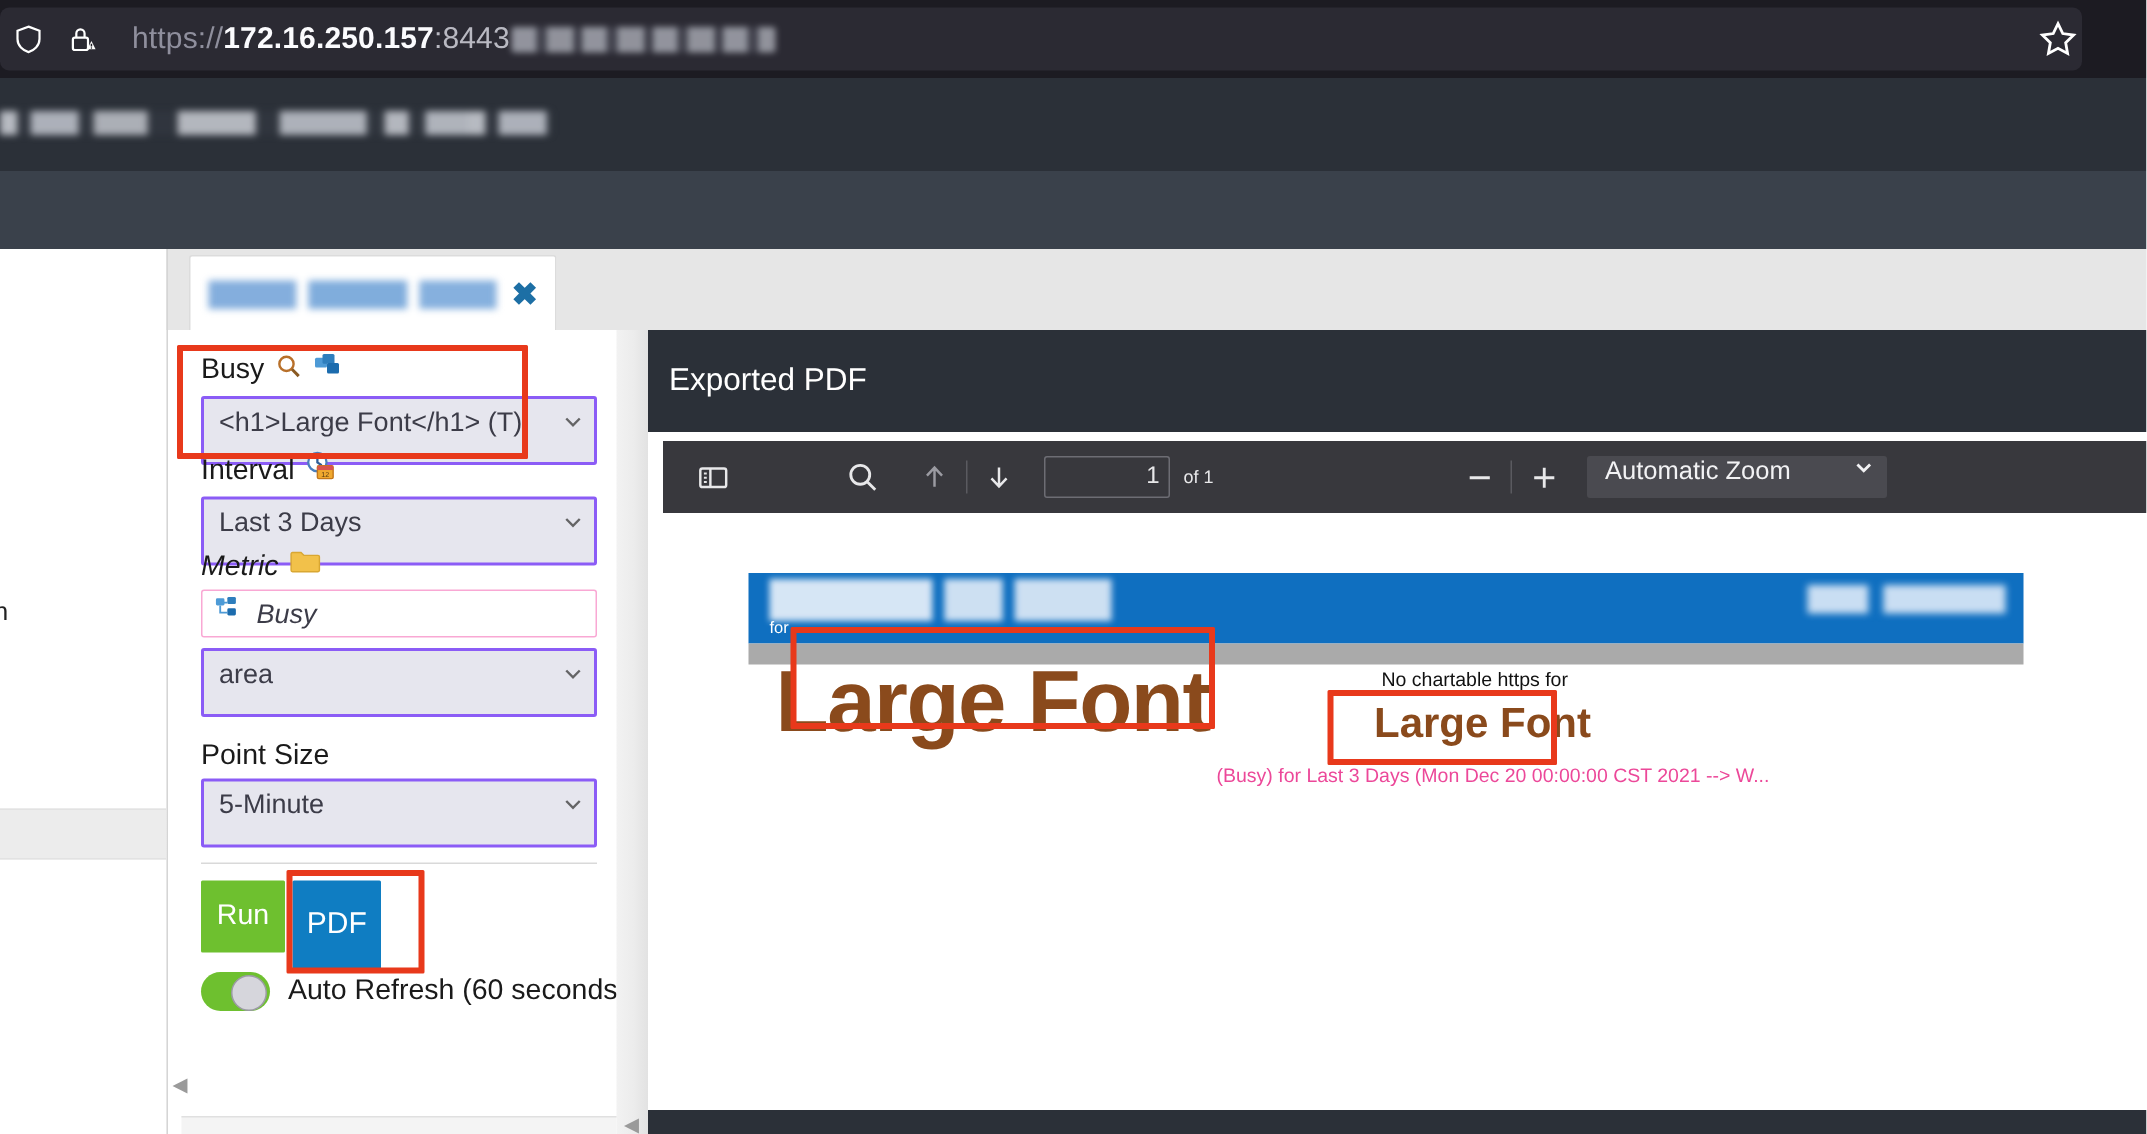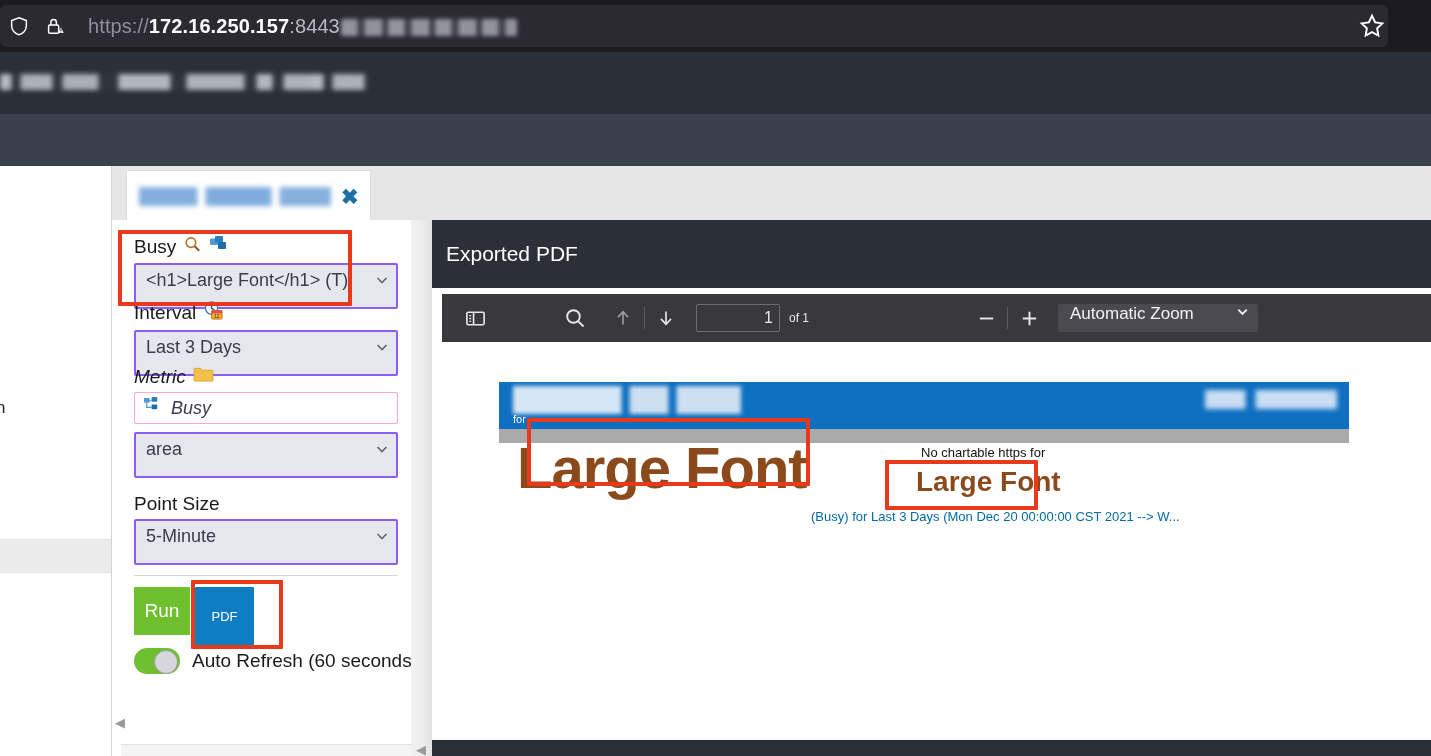--- a/index.html
+++ b/index.html
@@ -154,21 +154,21 @@
   }
 
   .btn-run {
     position: absolute; left: 22px; top: 367px; width: 56px; height: 48px;
     background: #6ec02f; color: #ffffff; font-size: 19px;
     display: flex; align-items: center; justify-content: center;
     border: none; border-radius: 1px; cursor: pointer;
   }
   .btn-pdf {
     position: absolute; left: 83px; top: 367px; width: 59px; height: 59px;
-    background: #0f7dc2; color: #ffffff; font-size: 13px;
+    background: #0f7dc2; color: #ffffff; font-size: 20px;
     display: flex; align-items: center; justify-content: center;
     border: none; border-radius: 1px; cursor: pointer;
   }
   .toggle-row {
     position: absolute; left: 22px; top: 428px;
     display: flex; align-items: center; gap: 12px;
   }
   .toggle {
     width: 46px; height: 26px; border-radius: 13px; background: #6ec02f;
     position: relative; cursor: pointer;
@@ -261,21 +261,21 @@
   }
   .nochart {
     position: absolute; left: 432px; top: 103px; font-size: 13px; color: #111;
     white-space: nowrap;
   }
   .mid-large-font {
     position: absolute; left: 427px; top: 124px;
     font-size: 28px; font-weight: 700; color: #8a4a1c; white-space: nowrap;
   }
   .pdf-caption {
-    position: absolute; left: 322px; top: 167px; font-size: 13px; color: #0369a1;
+    position: absolute; left: 322px; top: 167px; font-size: 13px; color: #ec4899;
     white-space: nowrap;
   }
 
   
   .hscroll-track {
     position: absolute; background: #f4f4f4; border-top: 1px solid #e0e0e0;
   }
   .dark-gutter {
     position: absolute; background: #2b3038;
   }

